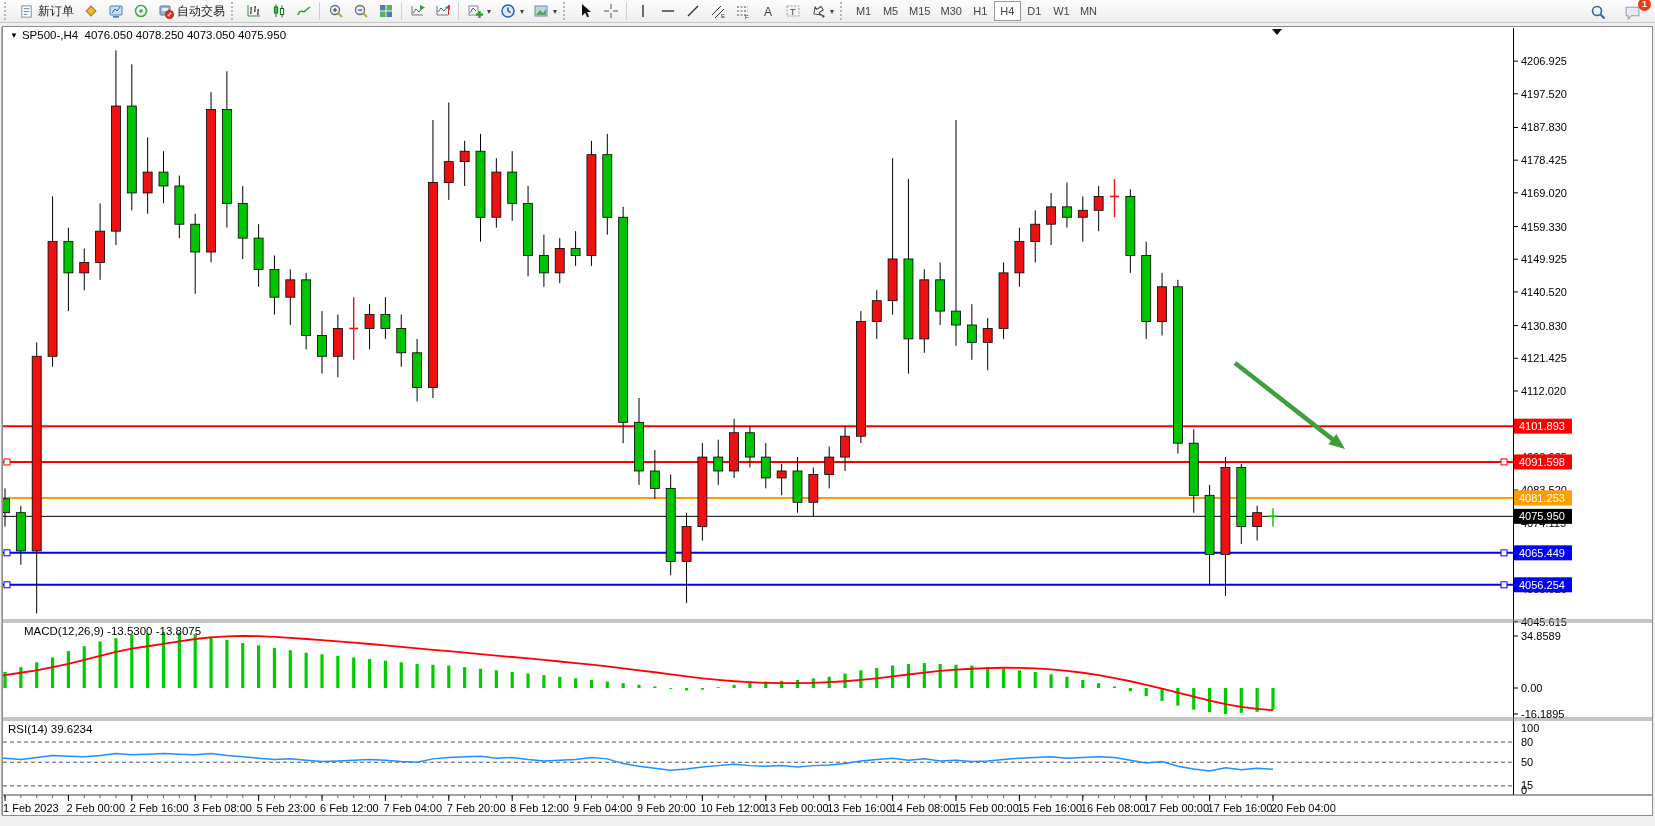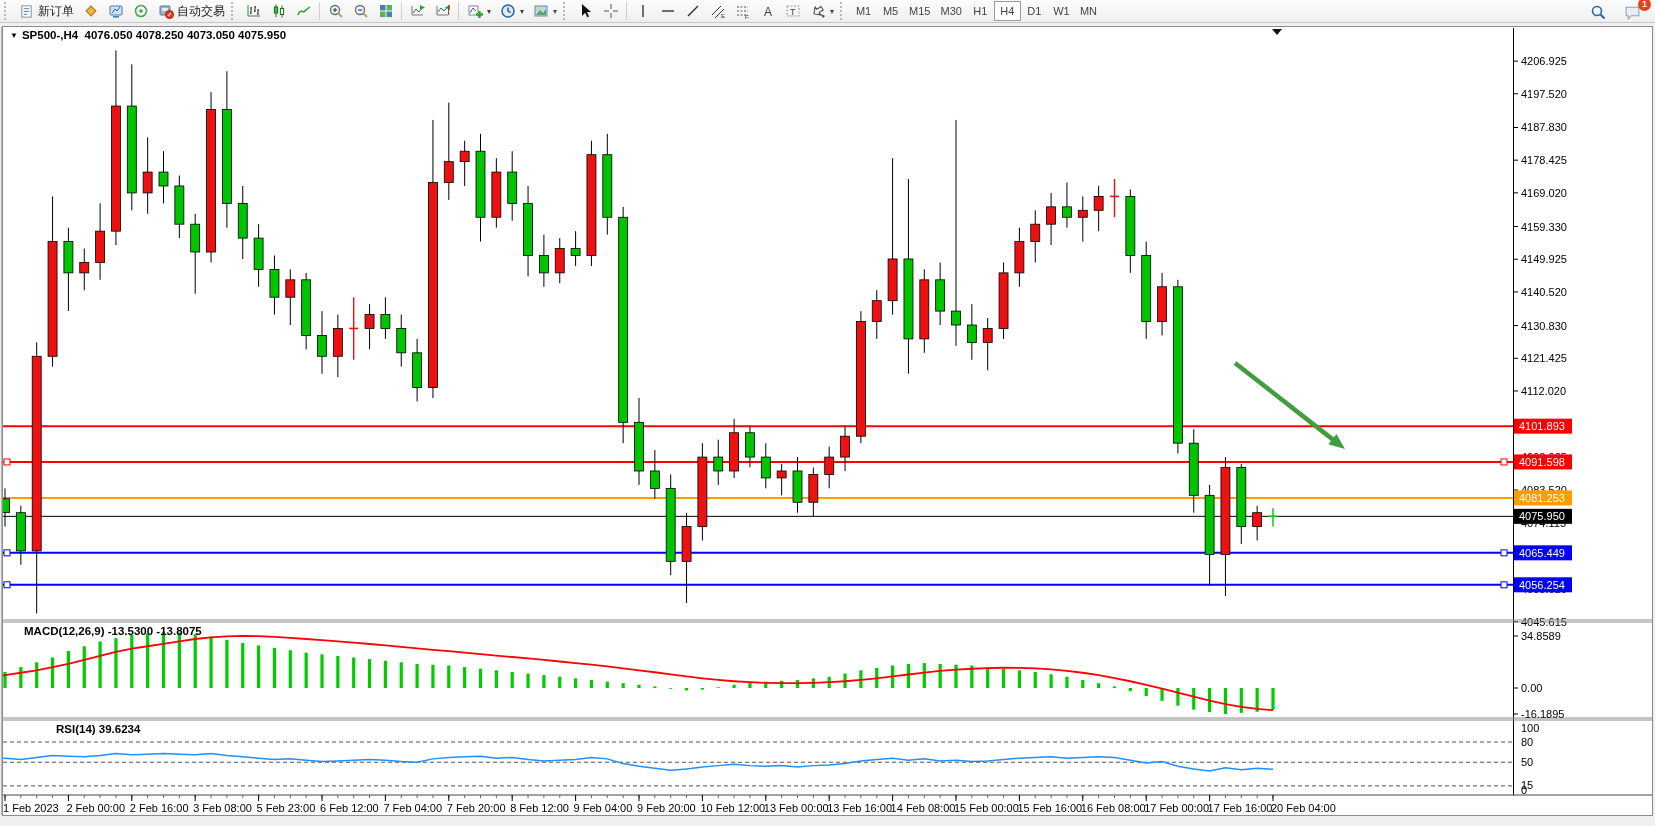--- a/index.html
+++ b/index.html
@@ -14,25 +14,25 @@
     background:transparent;font-family:"Liberation Sans",sans-serif;font-size:12px;color:#222;cursor:default;}
   .ic{display:inline-flex;width:17px;height:17px;align-items:center;justify-content:center;}
   .caret{font-size:8px;color:#444;margin-left:1px;}
   .tf-btn{height:20px;min-width:27px;border:1px solid transparent;background:transparent;
     font-family:"Liberation Sans",sans-serif;font-size:11px;color:#444;padding:0 4px;}
   .tf-btn.active{border:1px solid #9a9a9a;background:#ffffff;}
   #tb-right{position:absolute;right:10px;top:1px;display:flex;align-items:center;gap:10px;}
   .badge{position:absolute;top:-4px;right:-7px;width:13px;height:13px;border-radius:50%;background:#e8401c;
     color:#fff;font-size:9px;line-height:13px;text-align:center;font-weight:bold;}
   
-  .ovl{position:absolute;font-size:11.5px;color:#000;z-index:3;white-space:nowrap;font-weight:bold;}
+  .ovl{position:absolute;font-size:11.5px;color:#000;z-index:3;white-space:nowrap;}
   #chart-title{left:10px;top:29px;}
   #chart-title .tri{font-size:8px;vertical-align:1px;margin-right:4px;}
   #macd-label{left:8px;top:625px;padding-left:16px;}
-  #rsi-label{left:8px;top:723px;margin-left:48px;}
+  #rsi-label{left:8px;top:723px;}
 </style>
 </head>
 <body>
 
 <div id="stage">
 
   <svg id="chart-svg" width="1655" height="826">
       <rect x="3" y="27" width="1649" height="788" fill="#ffffff"></rect>
       <rect x="2.5" y="26.5" width="1650" height="789" fill="none" stroke="#8c8c8c"></rect>
       <line x1="1.5" y1="27" x2="1.5" y2="815" stroke="#b5b5b5"></line>

